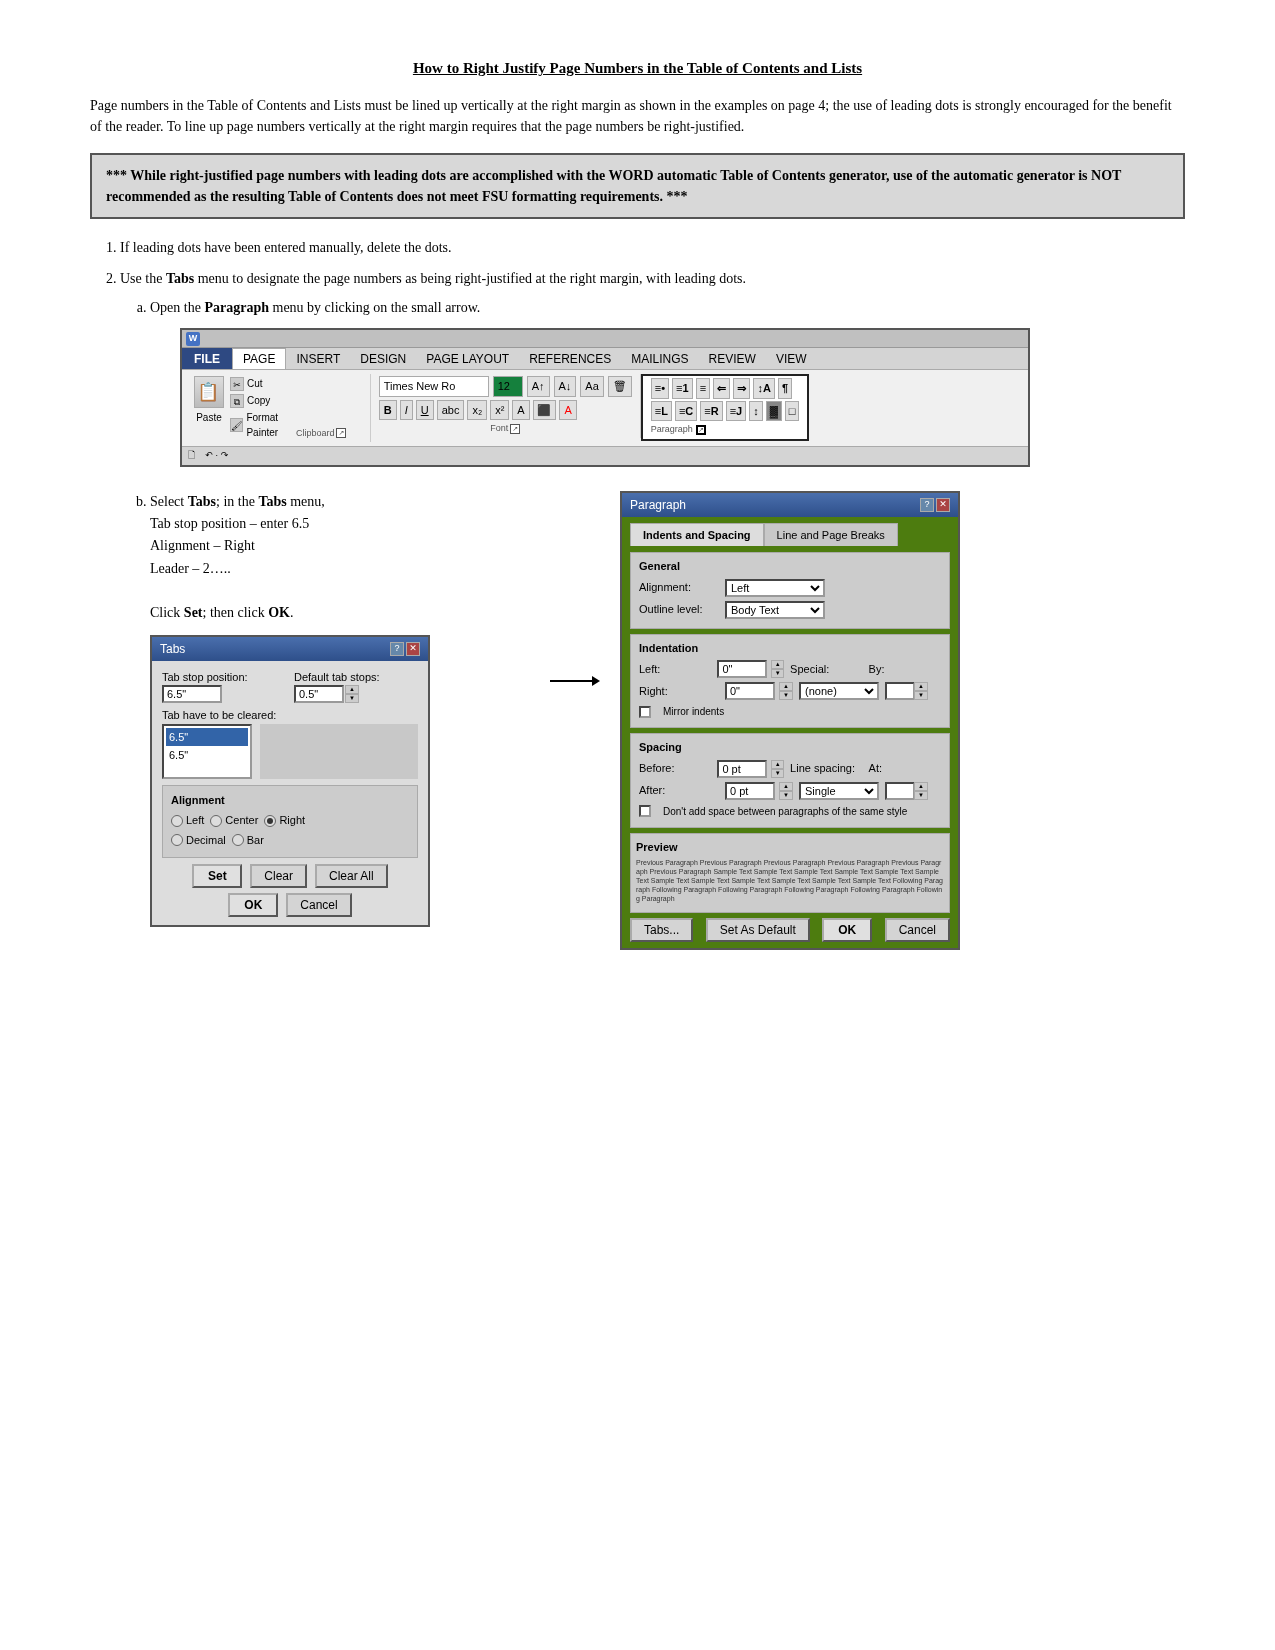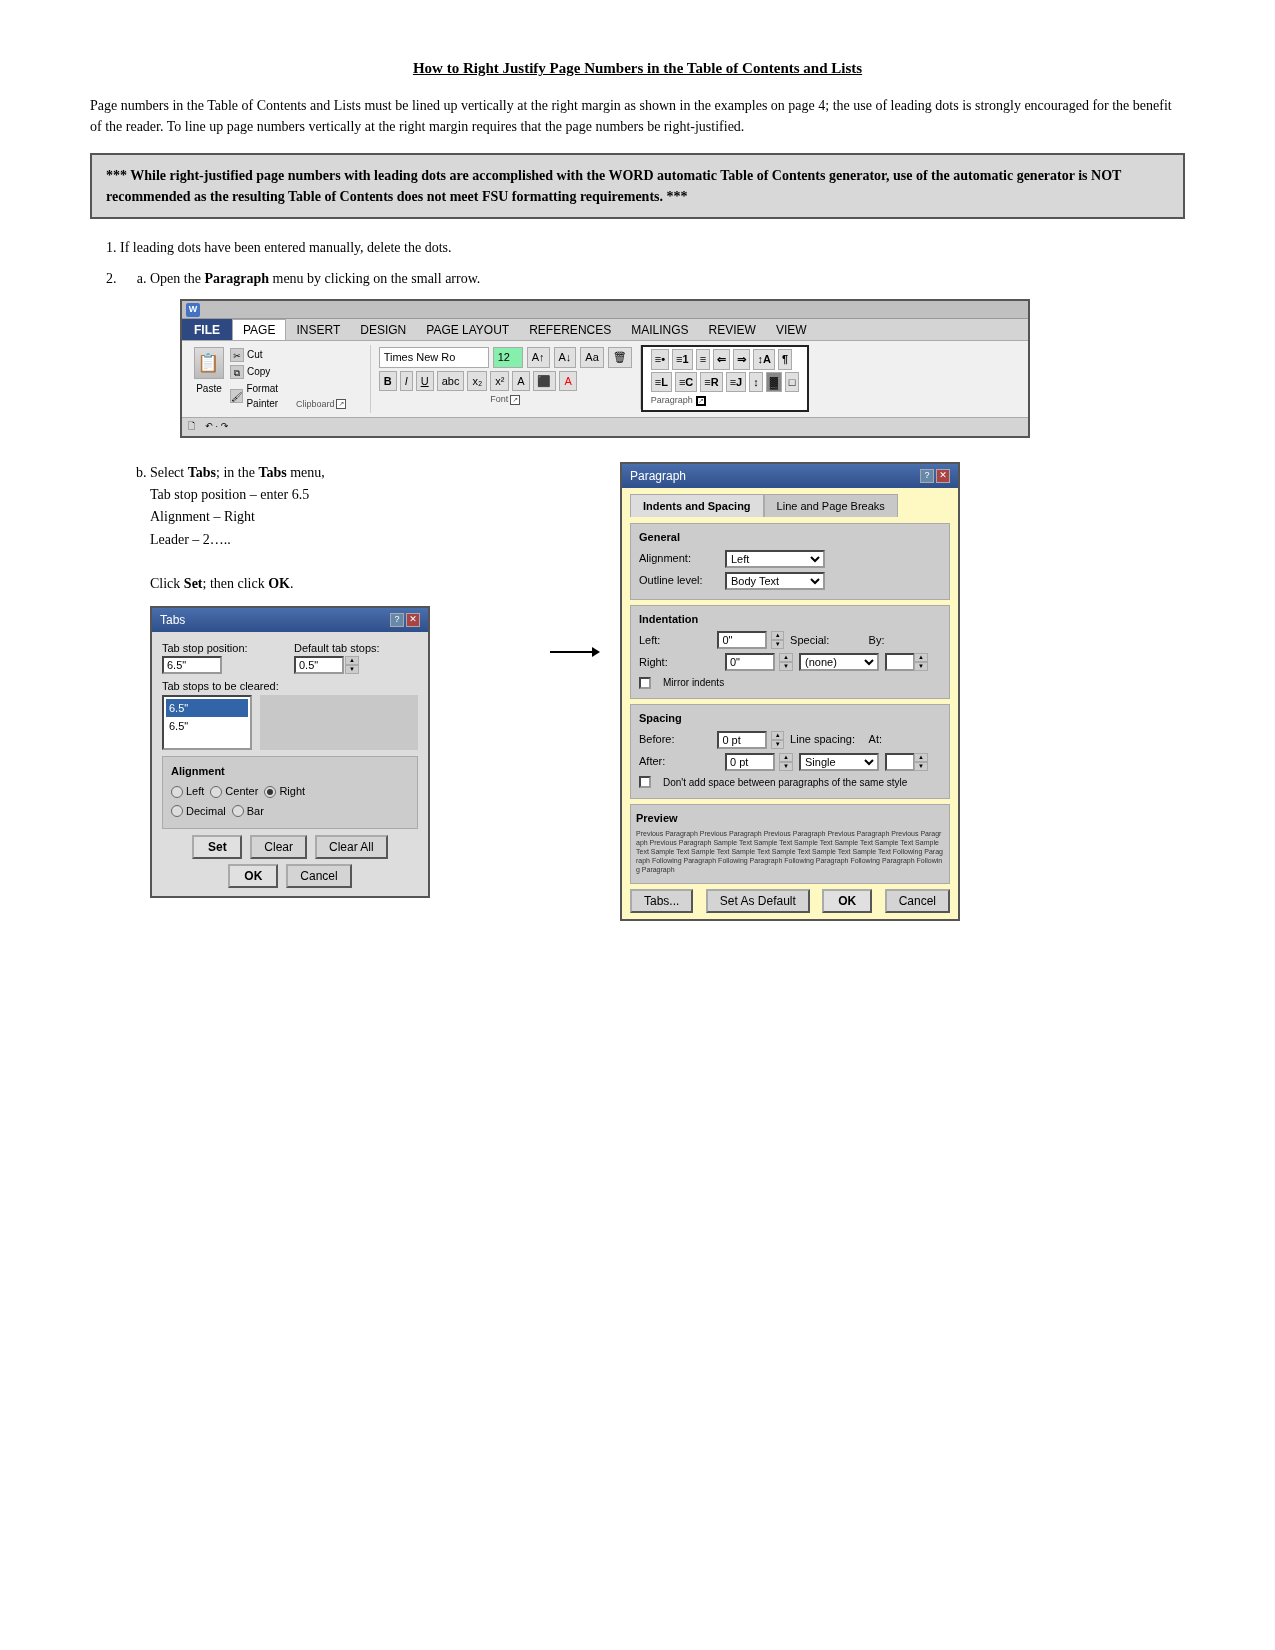--- a/index.html
+++ b/index.html
@@ -196,21 +196,21 @@
 
     .font-selector {
       background: #fff;
       border: 1px solid #aaa;
       padding: 1px 4px;
       font-size: 11px;
       width: 110px;
     }
 
     .font-size-selector {
-      background: #86efac;
+      background: #15803d;
       border: 1px solid #aaa;
       padding: 1px 4px;
       font-size: 11px;
       width: 30px;
     }
 
     .font-btn {
       background: #e0e0e0;
       border: 1px solid #aaa;
       padding: 1px 4px;
@@ -411,21 +411,21 @@
       color: #fff;
       padding: 3px 8px;
       display: flex;
       align-items: center;
       justify-content: space-between;
       font-size: 12px;
     }
 
     .para-dialog-body {
       padding: 6px 8px;
-      background: #fef9c3;
+      background: #4d7c0f;
     }
 
     .para-tabs-row {
       display: flex;
       margin-bottom: 6px;
     }
 
     .para-tab {
       background: #c8c8c8;
       border: 1px solid #aaa;
@@ -558,20 +558,21 @@
 
 <h1 class="page-title">How to Right Justify Page Numbers in the Table of Contents and Lists</h1>
 
 <p class="intro-text">Page numbers in the Table of Contents and Lists must be lined up vertically at the right margin as shown in the examples on page 4; the use of leading dots is strongly encouraged for the benefit of the reader. To line up page numbers vertically at the right margin requires that the page numbers be right-justified.</p>
 
 <div class="warning-box">*** While right-justified page numbers with leading dots are accomplished with the WORD automatic Table of Contents generator, use of the automatic generator is NOT recommended as the resulting Table of Contents does not meet FSU formatting requirements. ***</div>
 
 <ol class="numbered-list">
   <li>If leading dots have been entered manually, delete the dots.</li>
   <li>
+    <span>Use the <strong>Tabs</strong> menu to designate the page numbers as being right-justified at the right margin, with leading dots.</span>
     <ol class="sub-list">
       <li>
         Open the <strong>Paragraph</strong> menu by clicking on the small arrow.
 
         
         <div class="ribbon-container" style="margin-top: 10px;">
 
           <div class="ribbon-title-bar">
             <span class="ribbon-title-icon" style="background:#4472C4;border-radius:2px;font-size:9px;color:white;display:flex;align-items:center;justify-content:center;font-weight:bold;">W</span>
           </div>
@@ -708,21 +709,21 @@
                     <div style="display:flex;align-items:center;gap:1px;">
                       <input class="dialog-input" type="text" value="0.5&quot;" style="width: 50px;">
                       <div style="display:flex;flex-direction:column;width:14px;">
                         <div style="height:9px;background:#ccc;border:1px solid #aaa;font-size:6px;display:flex;align-items:center;justify-content:center;cursor:pointer;">▲</div>
                         <div style="height:9px;background:#ccc;border:1px solid #aaa;font-size:6px;display:flex;align-items:center;justify-content:center;cursor:pointer;">▼</div>
                       </div>
                     </div>
                   </div>
                 </div>
 
-                <div>Tab stops to be cleared:</div>
+                <div>Tab have to be cleared:</div>
                 <div style="display:flex;gap:8px;margin-bottom:6px;">
                   <div class="dialog-listbox">
                     <div class="listbox-item selected">6.5"</div>
                     <div class="listbox-item">6.5"</div>
                   </div>
                   <div style="flex:1;background:#c8c8c8;min-height:55px;"></div>
                 </div>
 
                 <div class="dialog-section">
                   <div class="para-section-title">Alignment</div>

